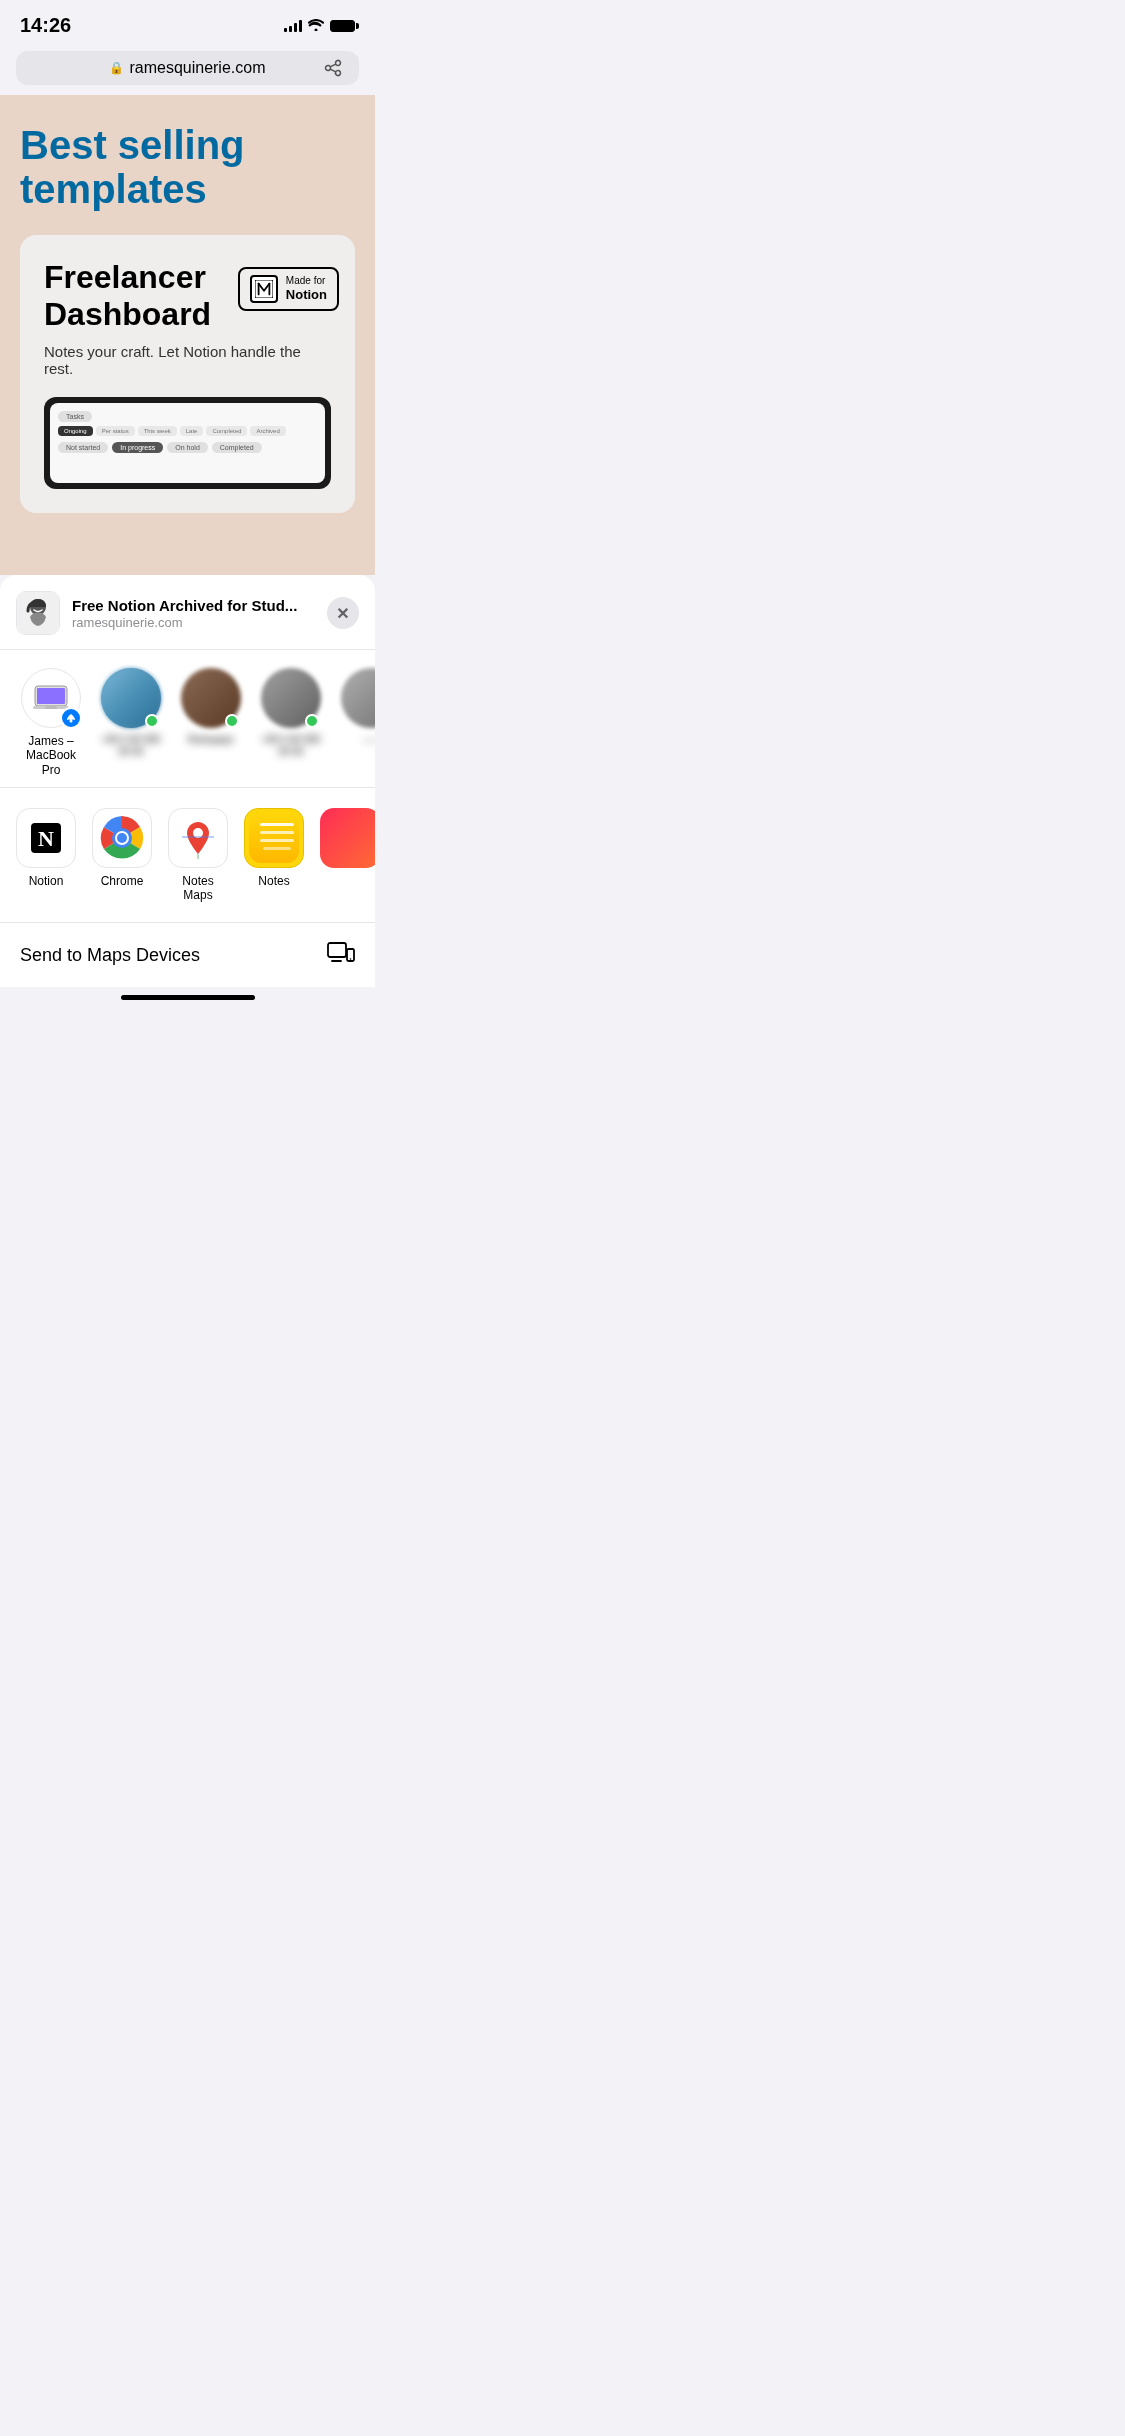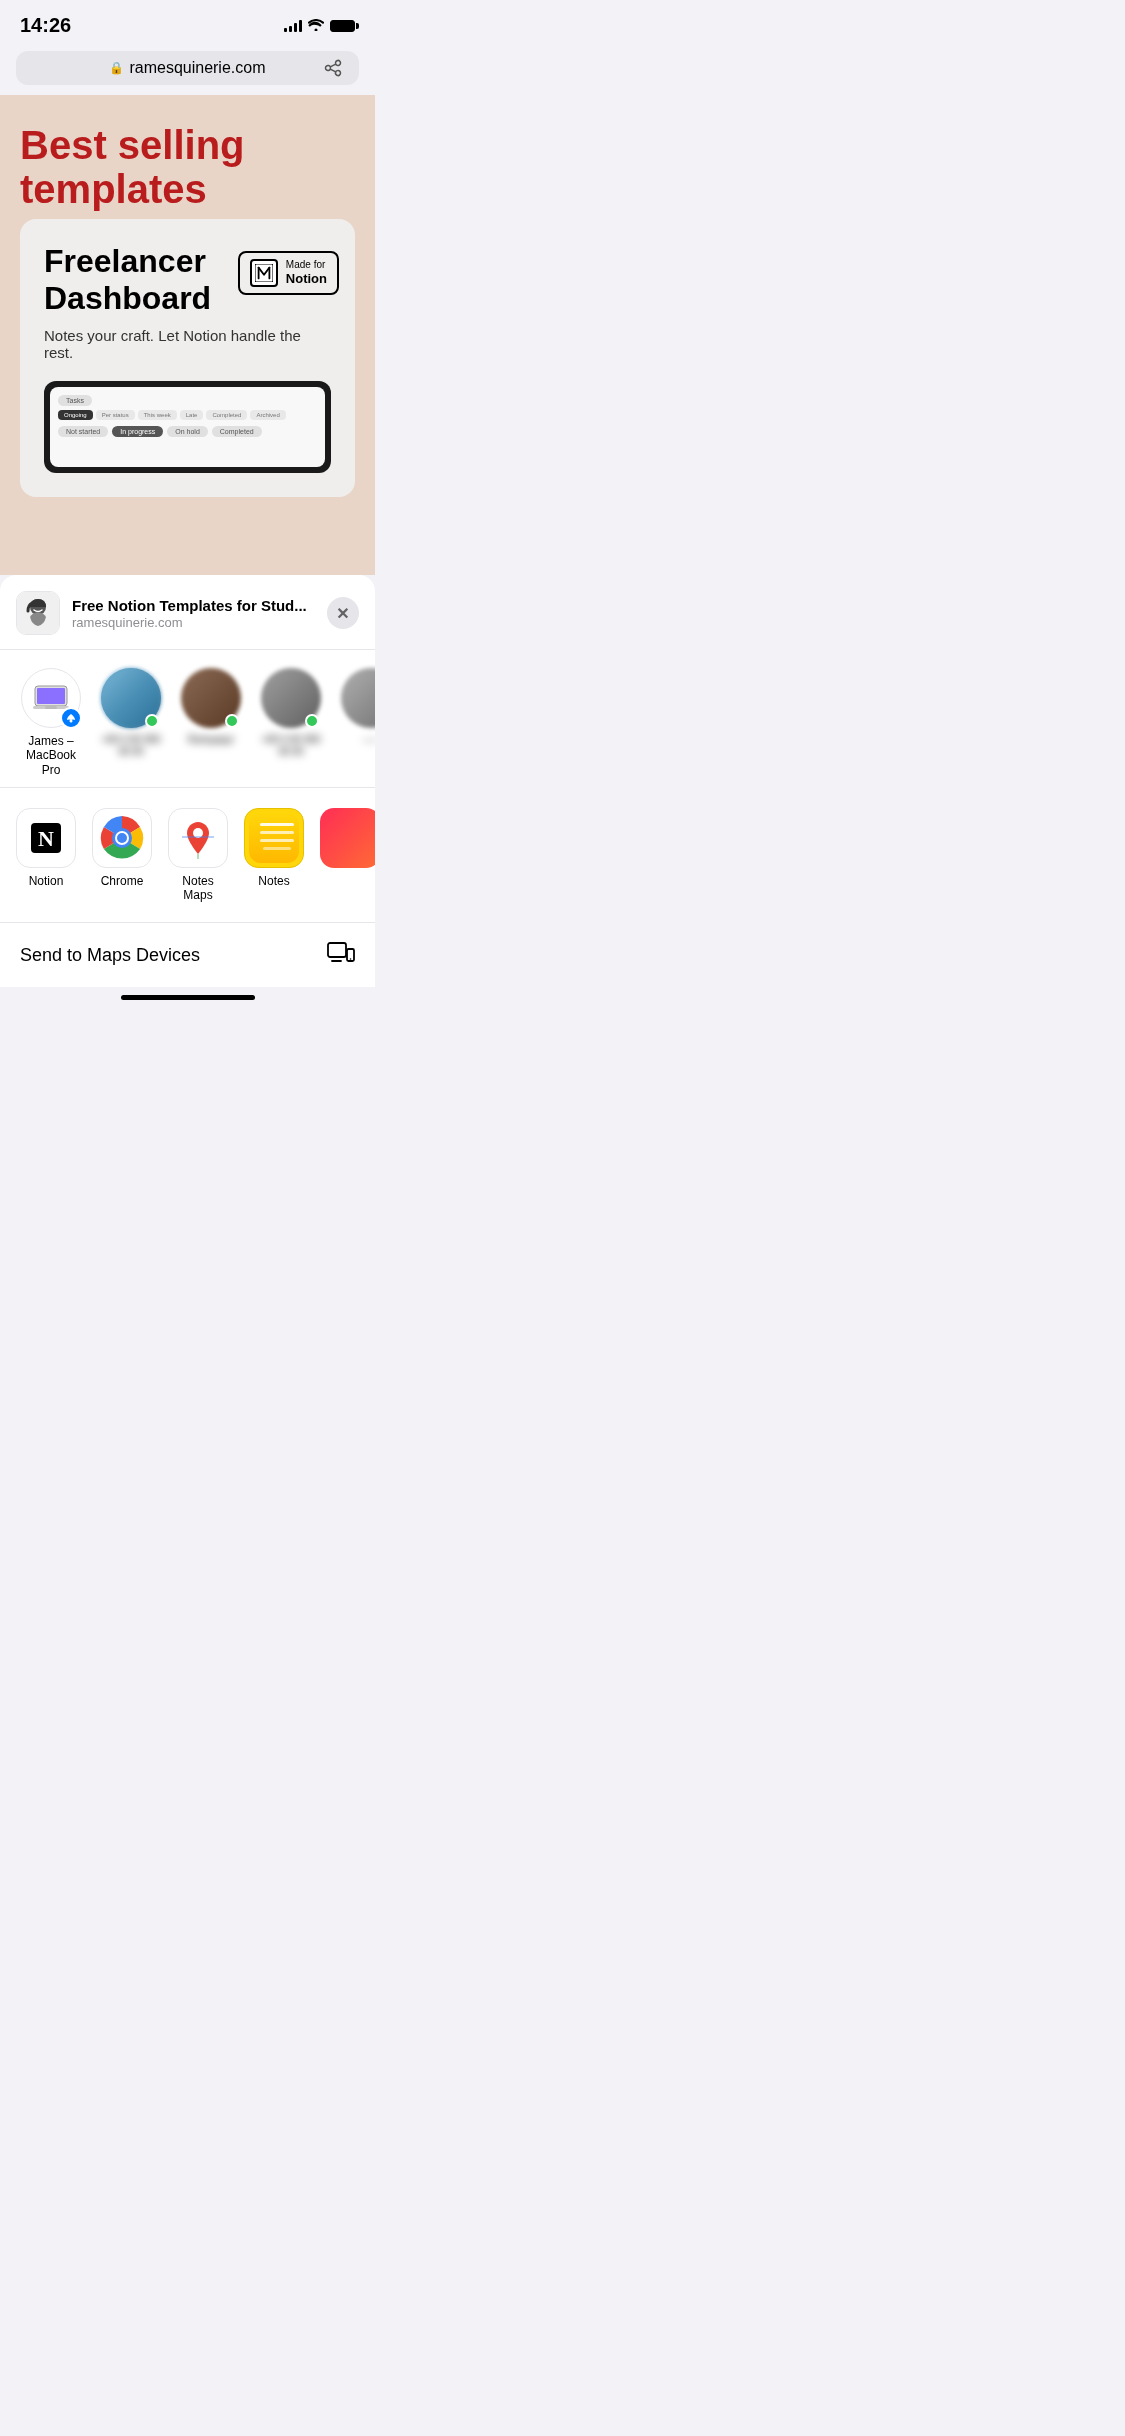--- a/index.html
+++ b/index.html
@@ -116,23 +116,23 @@
     
     .main-content {
       background: #e8d5c8;
       padding: 28px 20px 20px;
       min-height: 480px;
     }
 
     .page-title {
       font-size: 40px;
       font-weight: 800;
-      color: #b91c1c;
+      color: #0369a1;
       line-height: 1.1;
-      margin-bottom: 8px;
+      margin-bottom: 24px;
     }
 
     
     .product-card {
       background: #f0eeec;
       border-radius: 16px;
       padding: 24px;
       position: relative;
       overflow: hidden;
     }
@@ -559,21 +559,21 @@
           <circle cx="22" cy="12" r="1.5" fill="#fff"></circle>
           <path d="M16 17 Q20 20 24 17" stroke="#fff" stroke-width="1.5" fill="none" stroke-linecap="round"></path>
           <path d="M12 24 Q14 20 20 19 Q26 20 28 24 Q26 32 20 33 Q14 32 12 24Z" fill="#888"></path>
 
           <path d="M12 14 Q12 6 20 6 Q28 6 28 14" fill="#333"></path>
           <path d="M10 18 Q10 12 14 10" stroke="#333" stroke-width="3" fill="none" stroke-linecap="round"></path>
         </svg>
       </div>
     </div>
     <div class="share-site-info">
-      <div class="share-site-title">Free Notion Templates for Stud...</div>
+      <div class="share-site-title">Free Notion Archived for Stud...</div>
       <div class="share-site-url">ramesquinerie.com</div>
     </div>
     <div class="share-close-btn">
       <span class="share-close-icon">✕</span>
     </div>
   </div>
 
   <div class="airdrop-section">
     <div class="airdrop-items">
 

